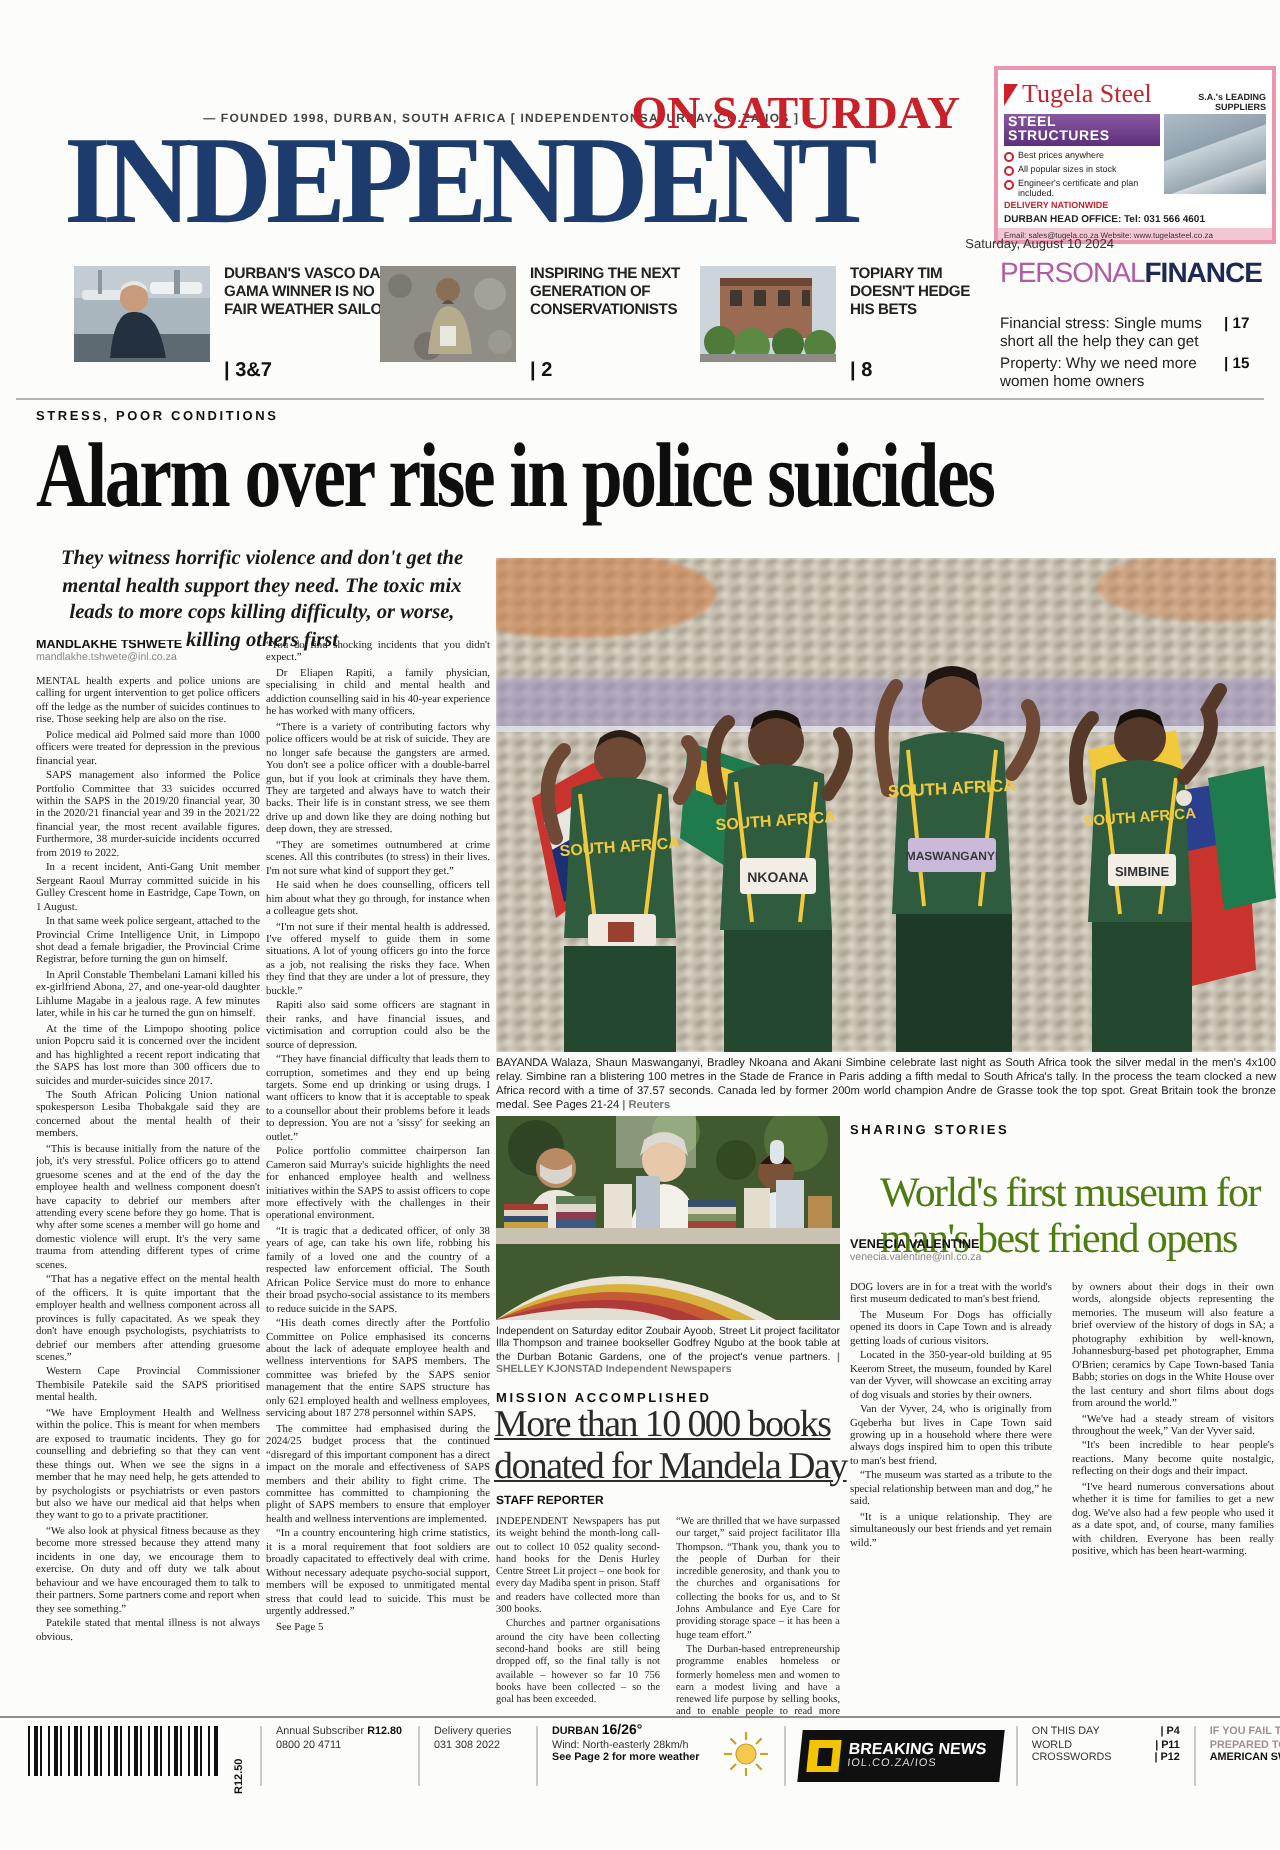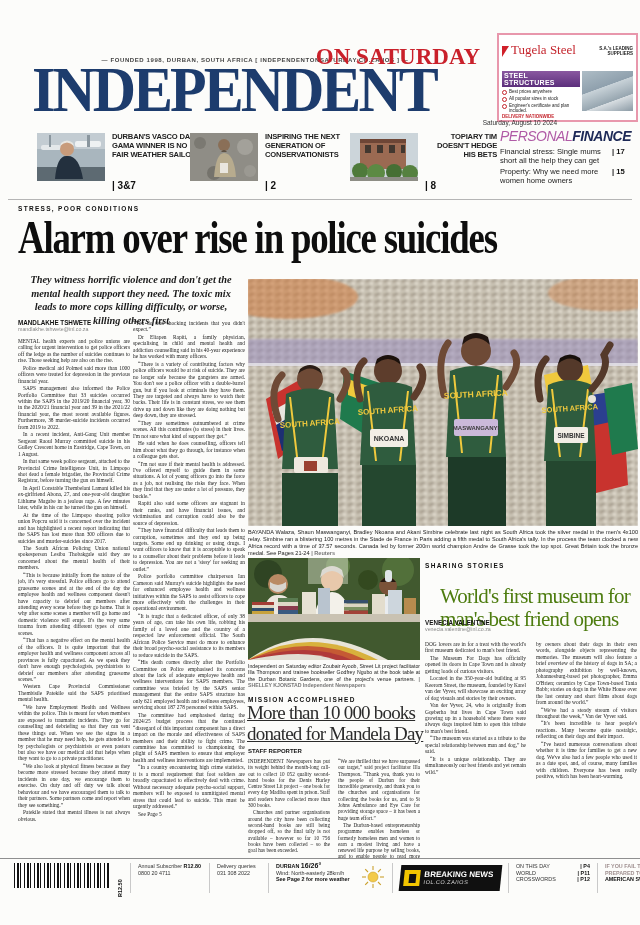--- a/index.html
+++ b/index.html
@@ -11,21 +11,21 @@
   .masthead{position:absolute;top:60px;left:32px;margin:0;font-family:"Liberation Serif",serif;
             font-weight:bold;font-size:60px;line-height:58px;letter-spacing:-3px;color:#1d3c6d;
             transform:scaleY(1.04);transform-origin:left top;}
   .edition{position:absolute;top:44px;left:230px;width:250px;text-align:right;
            font-family:"Liberation Serif",serif;font-weight:bold;font-size:23px;color:#c9202a;}
   .issue-date{position:absolute;top:119px;left:397px;width:160px;text-align:right;
               font-size:6.5px;color:#333;}
   
   .ad{position:absolute;top:33px;left:497px;width:141px;height:89px;background:#fff;
       border:2px solid #e897ac;box-sizing:border-box;font-size:4.5px;overflow:hidden;}
-  .ad-logo-row{display:flex;align-items:flex-end;padding:2px 3px 14px 3px;}
+  .ad-logo-row{display:flex;align-items:center;padding:2px 3px 0 3px;}
   .ad-tri{width:0;height:0;border-left:7px solid #d0202a;border-bottom:11px solid transparent;
           margin-right:2px;position:relative;top:1px;}
   .ad-brand{font-family:"Liberation Serif",serif;color:#c4242c;font-size:13px;line-height:13px;}
   .ad-tag{font-size:4.5px;font-weight:bold;color:#222;text-align:right;flex:1;margin-top:9px;}
   .ad-mid{display:flex;padding:1px 3px 0 3px;}
   .ad-left{width:78px;}
   .ad-banner{background:linear-gradient(180deg,#8a58a0,#5c2f7c);color:#fff;font-weight:bold;
              font-size:7px;padding:1px 2px;letter-spacing:.3px;margin-bottom:2px;}
   .ad-bullet{display:flex;align-items:flex-start;margin-bottom:1px;color:#222;}
   .ad-bullet::before{content:"";width:3px;height:3px;border:.7px solid #c4242c;border-radius:50%;
@@ -33,26 +33,26 @@
   .ad-delivery{color:#c4242c;font-weight:bold;font-size:4.5px;margin-top:1px;}
   .ad-photo{flex:1;height:40px;margin-left:2px;background:
       linear-gradient(160deg,#aebdc6 0%,#8fa0ad 40%,#c8d2d8 41%,#97a6b0 70%,#d7dde1 71%,#8b9aa5 100%);}
   .ad-office{font-size:5px;font-weight:bold;color:#222;padding:2px 3px 0 3px;}
   .ad-contact{background:#f2c6d3;color:#333;font-size:4px;padding:1px 3px;margin-top:1px;}
   
   .tphoto{position:absolute;top:133px;width:68px;height:48px;}
   .tp1{left:37px;} .tp2{left:190px;} .tp3{left:350px;}
   .ttext{position:absolute;top:133px;font-size:7.6px;line-height:8.8px;font-weight:bold;
          color:#222;letter-spacing:-.2px;}
-  .tt1{left:112px;width:92px;} .tt2{left:265px;width:88px;} .tt3{left:425px;width:72px;text-align:right;}
+  .tt1{left:112px;width:92px;} .tt2{left:265px;width:88px;} .tt3{left:425px;width:72px;}
   .tpage{position:absolute;top:180px;font-size:10px;font-weight:bold;color:#111;}
   .pg1{left:112px;} .pg2{left:265px;} .pg3{left:425px;}
   
   .pf{position:absolute;top:128px;left:500px;width:138px;}
-  .pf-head{font-size:14px;letter-spacing:-.5px;margin-bottom:3px;font-style:italic;}
+  .pf-head{font-size:14px;letter-spacing:-.5px;margin-bottom:13px;}
   .pf-light{color:#b05ba6;font-weight:normal;}
   .pf-bold{color:#1d2956;font-weight:bold;}
   .pf-item{display:flex;font-size:7.6px;line-height:9px;color:#222;margin-bottom:2px;}
   .pf-item-text{width:108px;}
   .pf-page{font-weight:bold;color:#111;margin-left:4px;white-space:nowrap;}
   .strip-rule{position:absolute;top:199px;left:8px;width:624px;border-top:1px solid #b5b5b5;}
   
   .kicker{font-size:6.5px;font-weight:bold;letter-spacing:1.3px;color:#111;}
   .main-kicker{position:absolute;top:205px;left:18px;}
   .headline{position:absolute;top:211px;left:18px;margin:0;white-space:nowrap;

